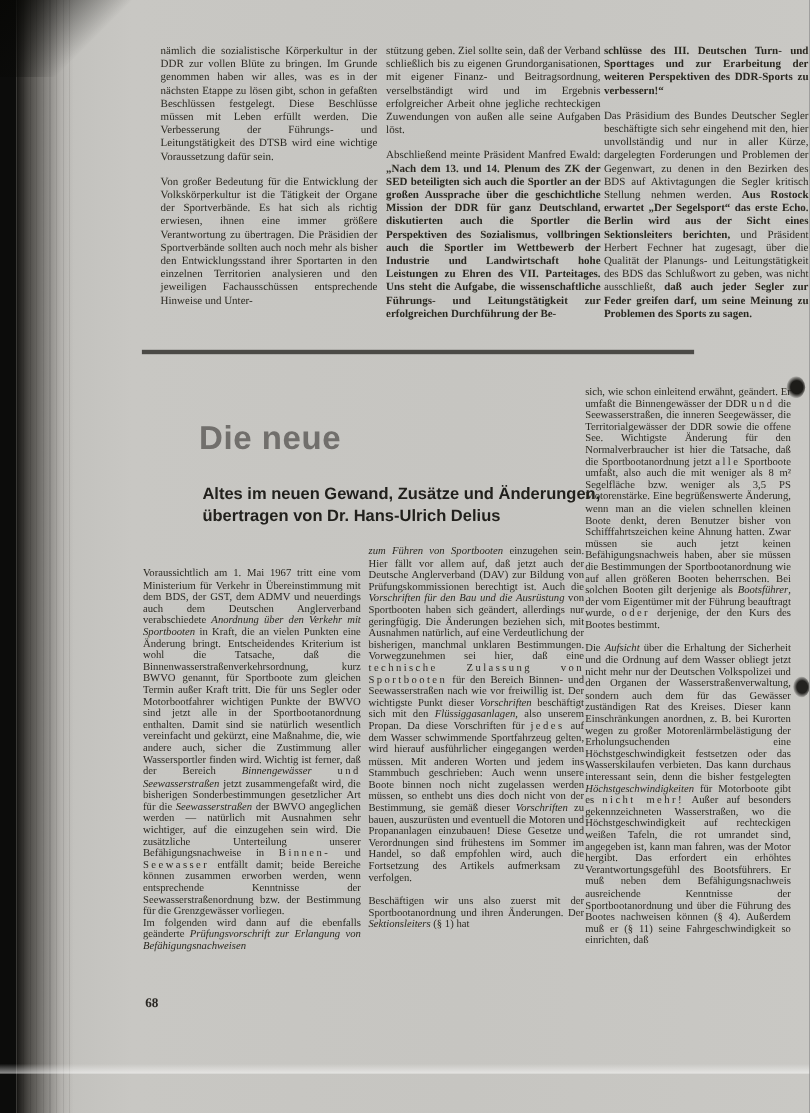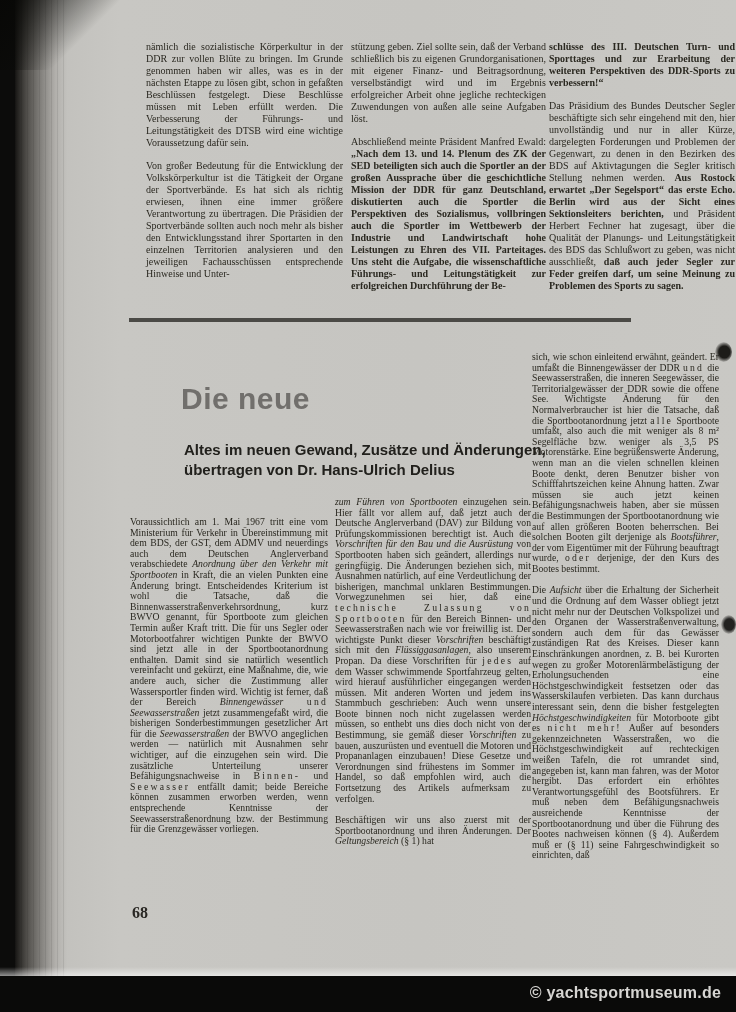--- a/index.html
+++ b/index.html
@@ -39,21 +39,21 @@
   #artcol1 { left:130px; top:497px; width:198px;margin-top:20px; }
   #artcol2 { left:335px; top:497px; width:196px; }
   #artcol3 { left:532px; top:352px; width:187px; }
   .rule { position:absolute; left:129px; top:318px; width:502px; height:4px; background:#4b4a46; }
   
   .t-sans { font-family:"Liberation Sans", sans-serif; font-weight:bold; }
   .title-line1 { position:absolute; left:181px; top:382px; font-size:30px; letter-spacing:.5px; color:#716f6c; }
   .title-line2 { position:absolute; left:150px; top:417px; font-size:30px; letter-spacing:.5px; color:#716f6c; }
   .subtitle-line1 { position:absolute; left:184px; top:441px; font-size:15px; color:#21201c; }
   .subtitle-line2 { position:absolute; left:184px; top:461px; font-size:15px; color:#21201c; }
-  .pagenum { position:absolute; left:132px; top:904px; font-size:16px; font-weight:bold; color:#2a2824; }
+  .pagenum { position:absolute; left:132px; top:904px; font-size:12px; font-weight:bold; color:#2a2824; }
   
   .blob1 { position:absolute; left:715px; top:342px; width:17px; height:20px; border-radius:50%;
            background:radial-gradient(ellipse at 55% 50%, #1d1c19 0 42%, rgba(29,28,25,0) 74%); }
   .blob2 { position:absolute; left:721px; top:615px; width:15px; height:19px; border-radius:50%;
            background:radial-gradient(ellipse at 55% 50%, #232220 0 42%, rgba(35,34,32,0) 74%); }
   
   .light-strip { position:absolute; left:0; top:967px; width:736px; height:9px;
                  background:linear-gradient(180deg, rgba(255,255,255,0) 0%, rgba(255,255,255,0.55) 100%); }
   .bottom-bar { position:absolute; left:0; top:976px; width:736px; height:36px; background:#0a0a09; }
   .watermark { position:absolute; right:15px; top:8px; font-family:"Liberation Sans", sans-serif;
@@ -82,33 +82,31 @@
   </div>
 
   <div class="rule"></div>
 
   <div class="title-line1 t-sans">Die neue</div>
   <div class="subtitle-line1 t-sans">Altes im neuen Gewand, Zusätze und Änderungen,</div>
   <div class="subtitle-line2 t-sans">übertragen von Dr. Hans-Ulrich Delius</div>
 
   <div class="col artcol tight" id="artcol1">
     <p>Voraussichtlich am 1. Mai 1967 tritt eine vom Ministerium für Verkehr in Übereinstimmung mit dem BDS, der GST, dem ADMV und neuerdings auch dem Deutschen Anglerverband verabschiedete <i>Anordnung über den Verkehr mit Sportbooten</i> in Kraft, die an vielen Punkten eine Änderung bringt. Entscheidendes Kriterium ist wohl die Tatsache, daß die Binnenwasserstraßenverkehrsordnung, kurz BWVO genannt, für Sportboote zum gleichen Termin außer Kraft tritt. Die für uns Segler oder Motorbootfahrer wichtigen Punkte der BWVO sind jetzt alle in der Sportbootanordnung enthalten. Damit sind sie natürlich wesentlich vereinfacht und gekürzt, eine Maßnahme, die, wie andere auch, sicher die Zustimmung aller Wassersportler finden wird. Wichtig ist ferner, daß der Bereich <i>Binnengewässer</i> <span class="sp">und</span> <i>Seewasserstraßen</i> jetzt zusammengefaßt wird, die bisherigen Sonderbestimmungen gesetzlicher Art für die <i>Seewasserstraßen</i> der BWVO angeglichen werden — natürlich mit Ausnahmen sehr wichtiger, auf die einzugehen sein wird. Die zusätzliche Unterteilung unserer Befähigungsnachweise in <span class="sp">Binnen-</span> und <span class="sp">Seewasser</span> entfällt damit; beide Bereiche können zusammen erworben werden, wenn entsprechende Kenntnisse der Seewasserstraßenordnung bzw. der Bestimmung für die Grenzgewässer vorliegen.</p>
+    <p>Im folgenden wird dann auf die ebenfalls geänderte <i>Prüfungsvorschrift zur Erlangung von Befähigungsnachweisen</i></p>
   </div>
   <div class="col artcol" id="artcol2">
     <p><i>zum Führen von Sportbooten</i> einzugehen sein. Hier fällt vor allem auf, daß jetzt auch der Deutsche Anglerverband (DAV) zur Bildung von Prüfungskommissionen berechtigt ist. Auch die <i>Vorschriften für den Bau und die Ausrüstung</i> von Sportbooten haben sich geändert, allerdings nur geringfügig. Die Änderungen beziehen sich, mit Ausnahmen natürlich, auf eine Verdeutlichung der bisherigen, manchmal unklaren Bestimmungen. Vorwegzunehmen sei hier, daß eine <span class="sp">technische Zulassung von Sportbooten</span> für den Bereich Binnen- und Seewasserstraßen nach wie vor freiwillig ist. Der wichtigste Punkt dieser <i>Vorschriften</i> beschäftigt sich mit den <i>Flüssiggasanlagen</i>, also unserem Propan. Da diese Vorschriften für <span class="sp">jedes</span> auf dem Wasser schwimmende Sportfahrzeug gelten, wird hierauf ausführlicher eingegangen werden müssen. Mit anderen Worten und jedem ins Stammbuch geschrieben: Auch wenn unsere Boote binnen noch nicht zugelassen werden müssen, so enthebt uns dies doch nicht von der Bestimmung, sie gemäß dieser <i>Vorschriften</i> zu bauen, auszurüsten und eventuell die Motoren und Propananlagen einzubauen! Diese Gesetze und Verordnungen sind frühestens im Sommer im Handel, so daß empfohlen wird, auch die Fortsetzung des Artikels aufmerksam zu verfolgen.</p>
-    <p>Beschäftigen wir uns also zuerst mit der Sportbootanordnung und ihren Änderungen. Der <i>Geltungsbereich</i> (§ 1) hat</p>
+    <p>Beschäftigen wir uns also zuerst mit der Sportbootanordnung und ihren Änderungen. Der <i>Sektionsleiters</i> (§ 1) hat</p>
   </div>
   <div class="col artcol" id="artcol3">
     <p>sich, wie schon einleitend erwähnt, geändert. Er umfaßt die Binnengewässer der DDR <span class="sp">und</span> die Seewasserstraßen, die inneren Seegewässer, die Territorialgewässer der DDR sowie die offene See. Wichtigste Änderung für den Normalverbraucher ist hier die Tatsache, daß die Sportbootanordnung jetzt <span class="sp">alle</span> Sportboote umfaßt, also auch die mit weniger als 8 m² Segelfläche bzw. weniger als 3,5 PS Motorenstärke. Eine begrüßenswerte Änderung, wenn man an die vielen schnellen kleinen Boote denkt, deren Benutzer bisher von Schifffahrtszeichen keine Ahnung hatten. Zwar müssen sie auch jetzt keinen Befähigungsnachweis haben, aber sie müssen die Bestimmungen der Sportbootanordnung wie auf allen größeren Booten beherrschen. Bei solchen Booten gilt derjenige als <i>Bootsführer</i>, der vom Eigentümer mit der Führung beauftragt wurde, <span class="sp">oder</span> derjenige, der den Kurs des Bootes bestimmt.</p>
     <p>Die <i>Aufsicht</i> über die Erhaltung der Sicherheit und die Ordnung auf dem Wasser obliegt jetzt nicht mehr nur der Deutschen Volkspolizei und den Organen der Wasserstraßenverwaltung, sondern auch dem für das Gewässer zuständigen Rat des Kreises. Dieser kann Einschränkungen anordnen, z. B. bei Kurorten wegen zu großer Motorenlärmbelästigung der Erholungsuchenden eine Höchstgeschwindigkeit festsetzen oder das Wasserskilaufen verbieten. Das kann durchaus interessant sein, denn die bisher festgelegten <i>Höchstgeschwindigkeiten</i> für Motorboote gibt es <span class="sp">nicht mehr!</span> Außer auf besonders gekennzeichneten Wasserstraßen, wo die Höchstgeschwindigkeit auf rechteckigen weißen Tafeln, die rot umrandet sind, angegeben ist, kann man fahren, was der Motor hergibt. Das erfordert ein erhöhtes Verantwortungsgefühl des Bootsführers. Er muß neben dem Befähigungsnachweis ausreichende Kenntnisse der Sportbootanordnung und über die Führung des Bootes nachweisen können (§ 4). Außerdem muß er (§ 11) seine Fahrgeschwindigkeit so einrichten, daß</p>
   </div>
 
   <div class="pagenum">68</div>
 
   <div class="blob1"></div>
   <div class="blob2"></div>
 
   <div class="light-strip"></div>
-  <div class="bottom-bar">
-    <span class="watermark">© yachtsportmuseum.de</span>
-  </div>
 
 </div>
 
 </body></html>

